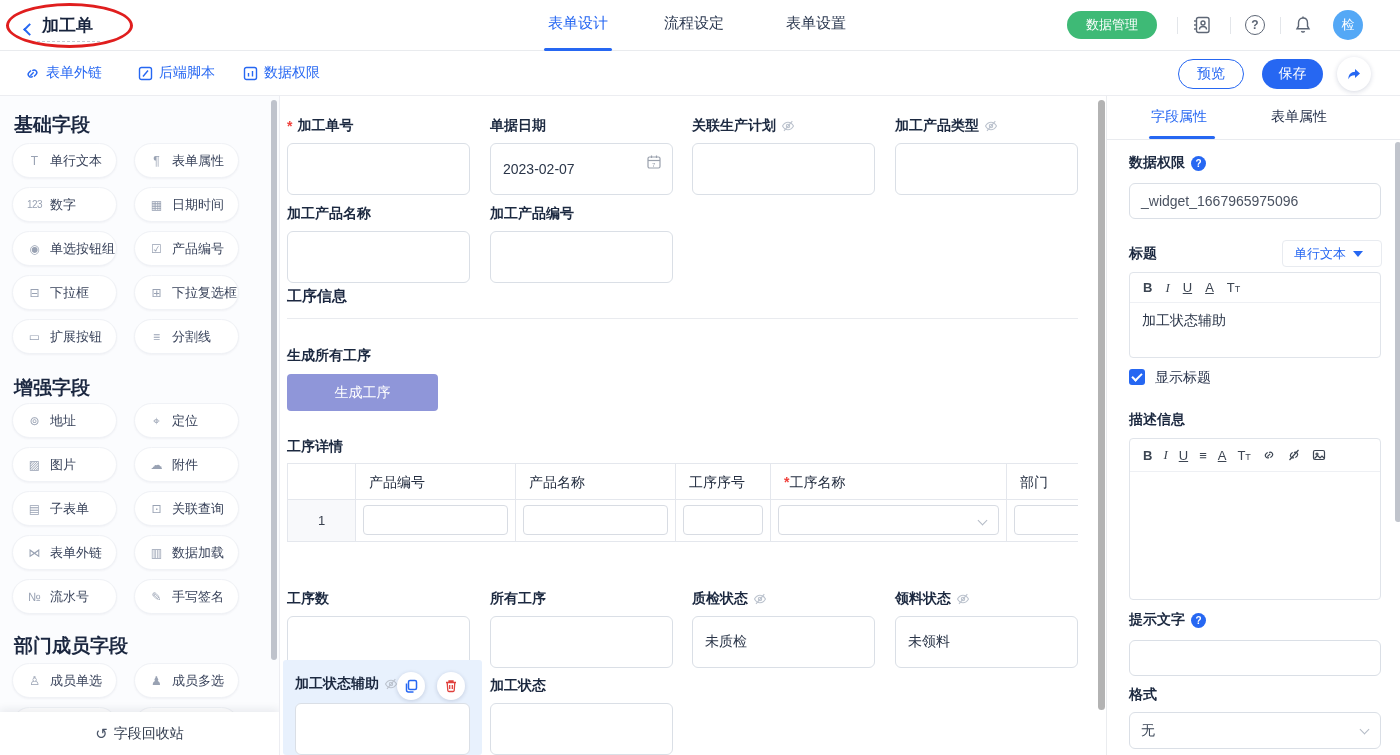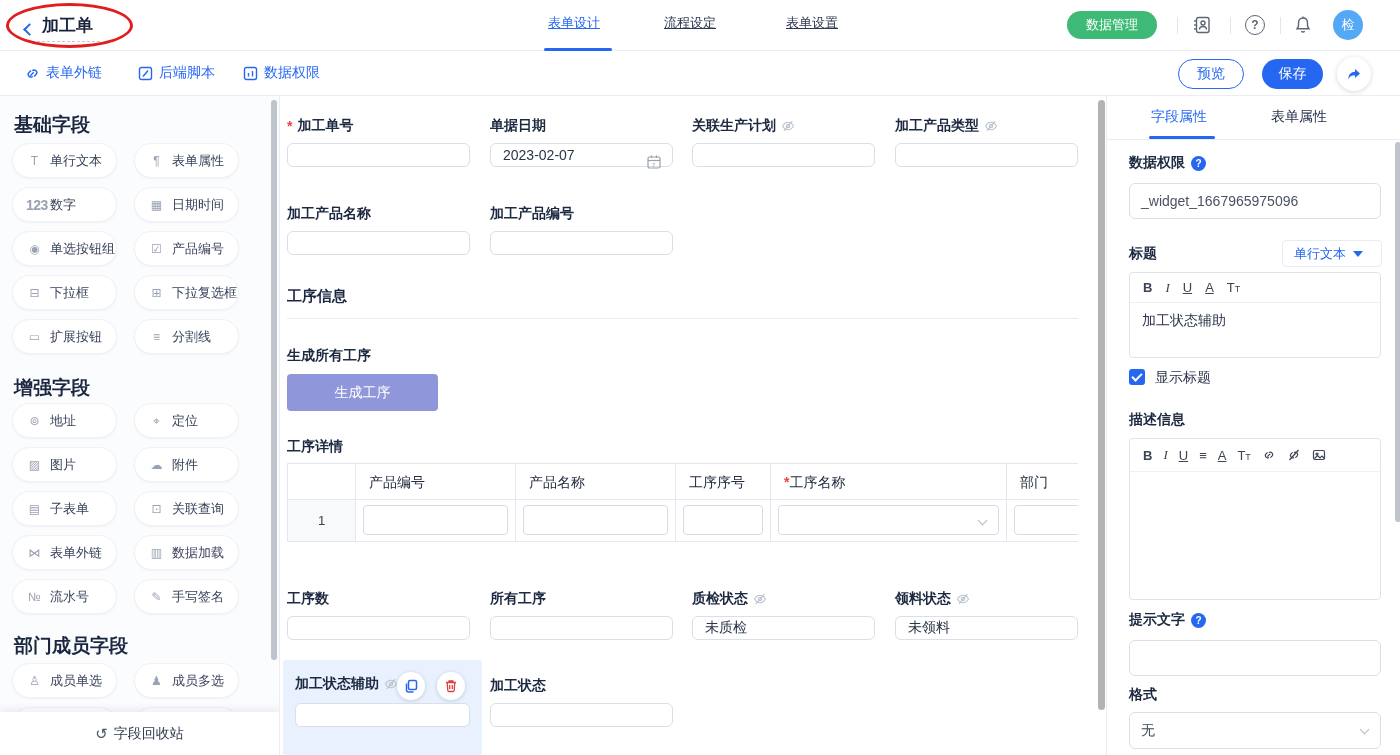--- a/index.html
+++ b/index.html
@@ -7,54 +7,54 @@
   #app { position:relative; width:1400px; height:755px; overflow:hidden;
          font-family:"Liberation Sans","DejaVu Sans",sans-serif; color:#1c2940; background:#fff; }
   .abs { position:absolute; }
 
   
   .header { position:absolute; left:0; top:0; width:1400px; height:51px; background:#fff; border-bottom:1px solid #e9ebee; }
   .back-chevron { display:inline-block; width:9px; height:9px; border-left:2px solid #2667f2; border-bottom:2px solid #2667f2; transform:rotate(45deg); }
   .app-title { font-size:17px; font-weight:bold; color:#17233c; }
   .title-dash { position:absolute; left:37px; top:41px; width:63px; border-bottom:1px dashed #c6cad3; }
   .red-ellipse { position:absolute; left:6px; top:3px; width:127px; height:45px; border:3px solid #e01e1e; border-radius:50%; pointer-events:none; }
-  .top-tab { position:absolute; top:14px; font-size:13px; color:#2b3850; cursor:pointer;text-decoration:underline; }
+  .top-tab { position:absolute; top:14px; font-size:15px; color:#2b3850; cursor:pointer; }
   .top-tab.active { color:#2667f2; }
   .tab-underline { position:absolute; top:48px; height:3px; background:#2667f2; border-radius:2px; }
   .pill-green { position:absolute; left:1067px; top:11px; width:90px; height:28px; background:#3eba76; color:#fff; font-size:13px; border-radius:14px; display:flex; align-items:center; justify-content:center; cursor:pointer; }
   .hdr-div { position:absolute; top:17px; width:1px; height:17px; background:#e3e6ea; }
   .hdr-ico { position:absolute; top:15px; width:20px; height:20px; cursor:pointer; }
   .help-circle { position:absolute; left:1245px; top:15px; width:20px; height:20px; border:1.5px solid #5d6675; border-radius:50%; color:#5d6675; font-size:12px; font-weight:bold; display:flex; align-items:center; justify-content:center; cursor:pointer; }
   .avatar { position:absolute; left:1333px; top:10px; width:30px; height:30px; border-radius:50%; background:#54a8f6; color:#fff; font-size:13px; display:flex; align-items:center; justify-content:center; cursor:pointer; }
 
   
   .toolbar { position:absolute; left:0; top:52px; width:1400px; height:44px; background:#fff; border-bottom:1px solid #ecedf1; }
   .tb-link { position:absolute; top:12px; display:flex; align-items:center; gap:6px; color:#2667f2; font-size:14px; cursor:pointer; }
   .btn-preview { position:absolute; left:1178px; top:7px; width:66px; height:30px; border:1px solid #2667f2; color:#2667f2; background:#fff; border-radius:15px; font-size:14px; display:flex; align-items:center; justify-content:center; cursor:pointer; }
   .btn-save { position:absolute; left:1262px; top:7px; width:61px; height:30px; background:#2667f2; color:#fff; border-radius:15px; font-size:14px; display:flex; align-items:center; justify-content:center; cursor:pointer; }
   .btn-share { position:absolute; left:1337px; top:5px; width:34px; height:34px; background:#fff; border-radius:50%; box-shadow:0 1px 5px rgba(20,40,90,.18); display:flex; align-items:center; justify-content:center; cursor:pointer; }
 
   
   .sidebar { position:absolute; left:0; top:96px; width:280px; height:659px; background:#fbfcfe; border-right:1px solid #ecedf2; overflow:hidden; }
   .sec-title { position:absolute; left:14px; font-size:19px; font-weight:bold; color:#1b2740; }
   .pill { position:absolute; width:105px; height:35px; background:#fff; border:1px solid #f0f2f6; border-radius:18px; box-shadow:0 1px 2px rgba(31,45,80,.05); display:flex; align-items:center; padding-left:13px; gap:7px; cursor:pointer; }
   .pill-ico { width:17px; text-align:center; color:#99a2b3; font-size:12px; flex:none; }
-  .pill-ico.tiny { font-size:14px; font-weight:bold; letter-spacing:-.5px; }
+  .pill-ico.tiny { font-size:10px; font-weight:normal; letter-spacing:-.5px; }
   .pill-label { font-size:13px; color:#38425a; white-space:nowrap; }
   .recycle-bar { position:absolute; left:0; top:616px; width:279px; height:43px; background:#fff; box-shadow:0 -3px 8px rgba(29,40,69,.08); display:flex; align-items:center; justify-content:center; gap:6px; cursor:pointer; }
   .recycle-bar .g { font-size:15px; color:#4a5568; }
   .recycle-bar .t { font-size:14px; color:#323c4e; }
   .scroll-thumb { position:absolute; border-radius:4px; }
 
   
   .canvas { position:absolute; left:281px; top:96px; width:825px; height:659px; background:#fff; overflow:hidden; }
   .field { position:absolute; width:183px; }
   .f-label { height:19px; margin-bottom:8px; font-size:14px; font-weight:bold; color:#1c2940; display:flex; align-items:center; gap:5px; white-space:nowrap; }
   .req { color:#f0413c; font-weight:bold; }
-  .f-input { height:24px; background:#fff; border:1px solid #dadfe6; border-radius:6px; position:relative; font-size:14px; color:#2a3548; display:flex; align-items:center; padding:0 12px; }
+  .f-input { height:52px; background:#fff; border:1px solid #dadfe6; border-radius:6px; position:relative; font-size:14px; color:#2a3548; display:flex; align-items:center; padding:0 12px; }
   .sec-head { font-size:15px; font-weight:bold; color:#1b2740; }
   .hline { position:absolute; height:1px; background:#e9ebef; }
   .gen-btn { position:absolute; width:151px; height:37px; background:#8f96d9; color:#fff; font-size:14px; border-radius:4px; display:flex; align-items:center; justify-content:center; cursor:pointer; }
 
   .tbl-wrap { position:absolute; left:6px; top:367px; width:791px; height:79px; overflow:hidden; }
   .tbl { width:869px; border:1px solid #e4e7ed; }
   .tbl-row { display:grid; grid-template-columns:68px 160px 160px 95px 236px 148px; }
   .tbl-row > div { border-right:1px solid #e4e7ed; }
   .tbl-row > div:last-child { border-right:none; }
   .th { height:36px; line-height:36px; padding-left:13px; font-size:14px; color:#222c3f; background:#fff; border-bottom:1px solid #e4e7ed; white-space:nowrap; }

